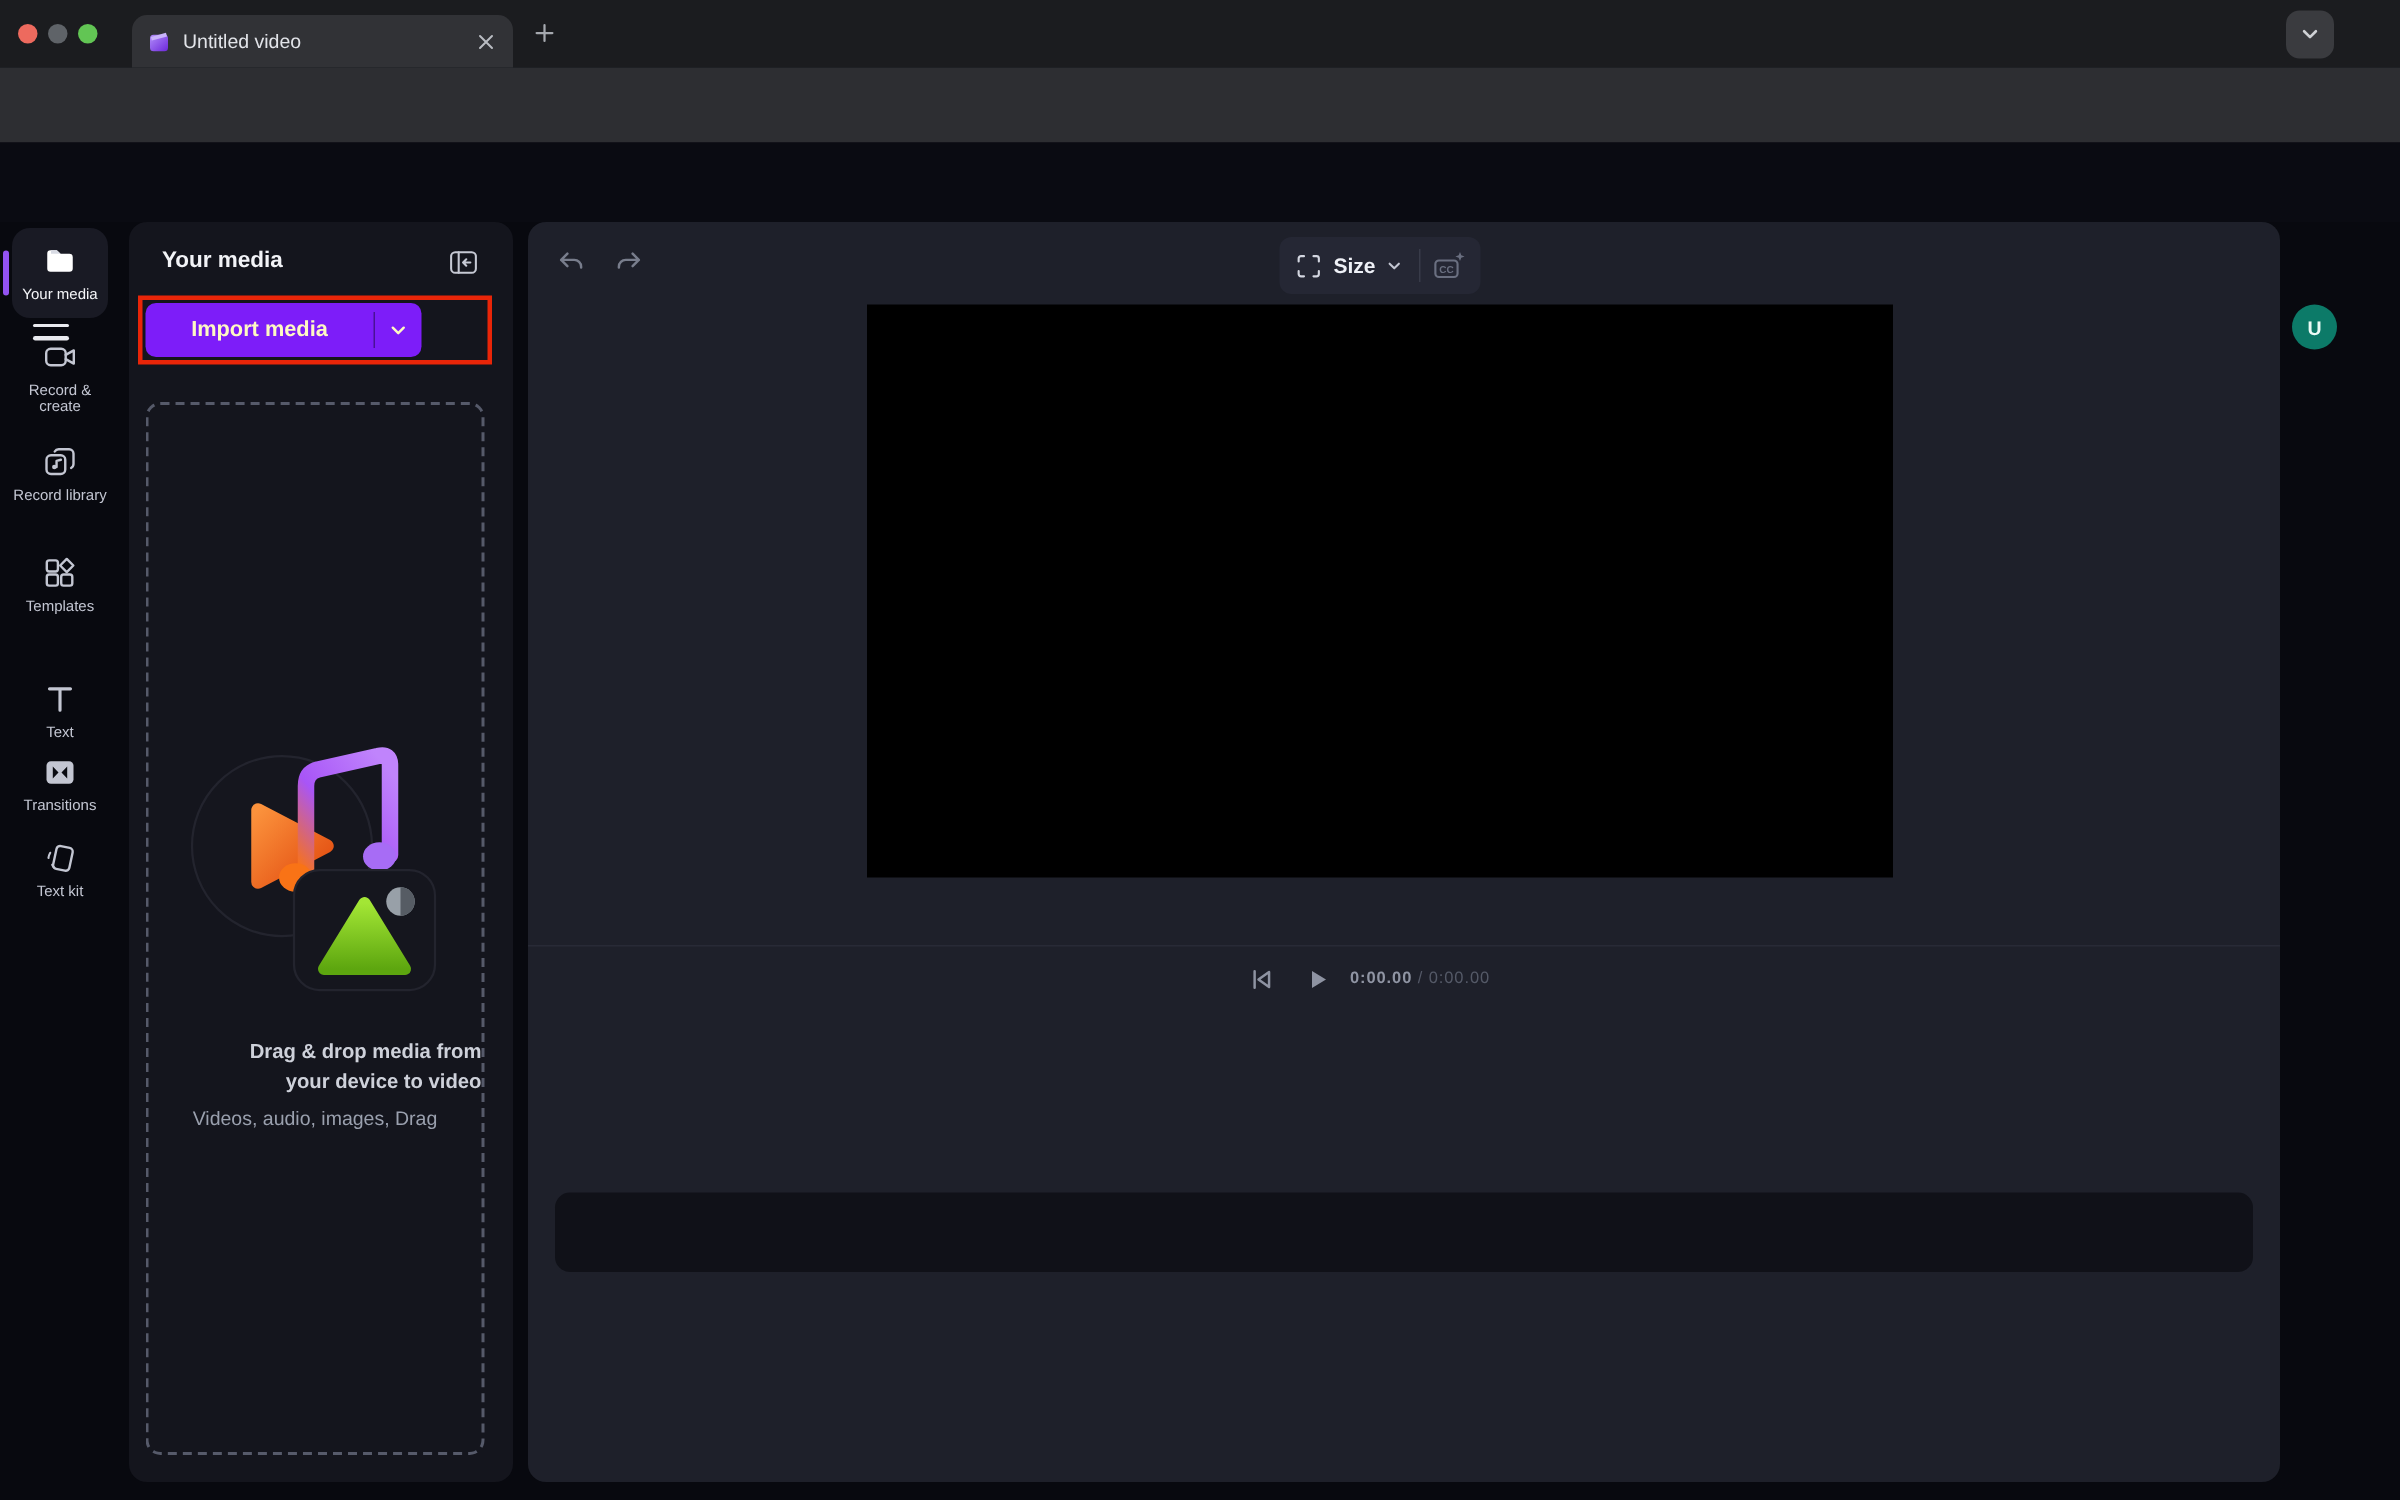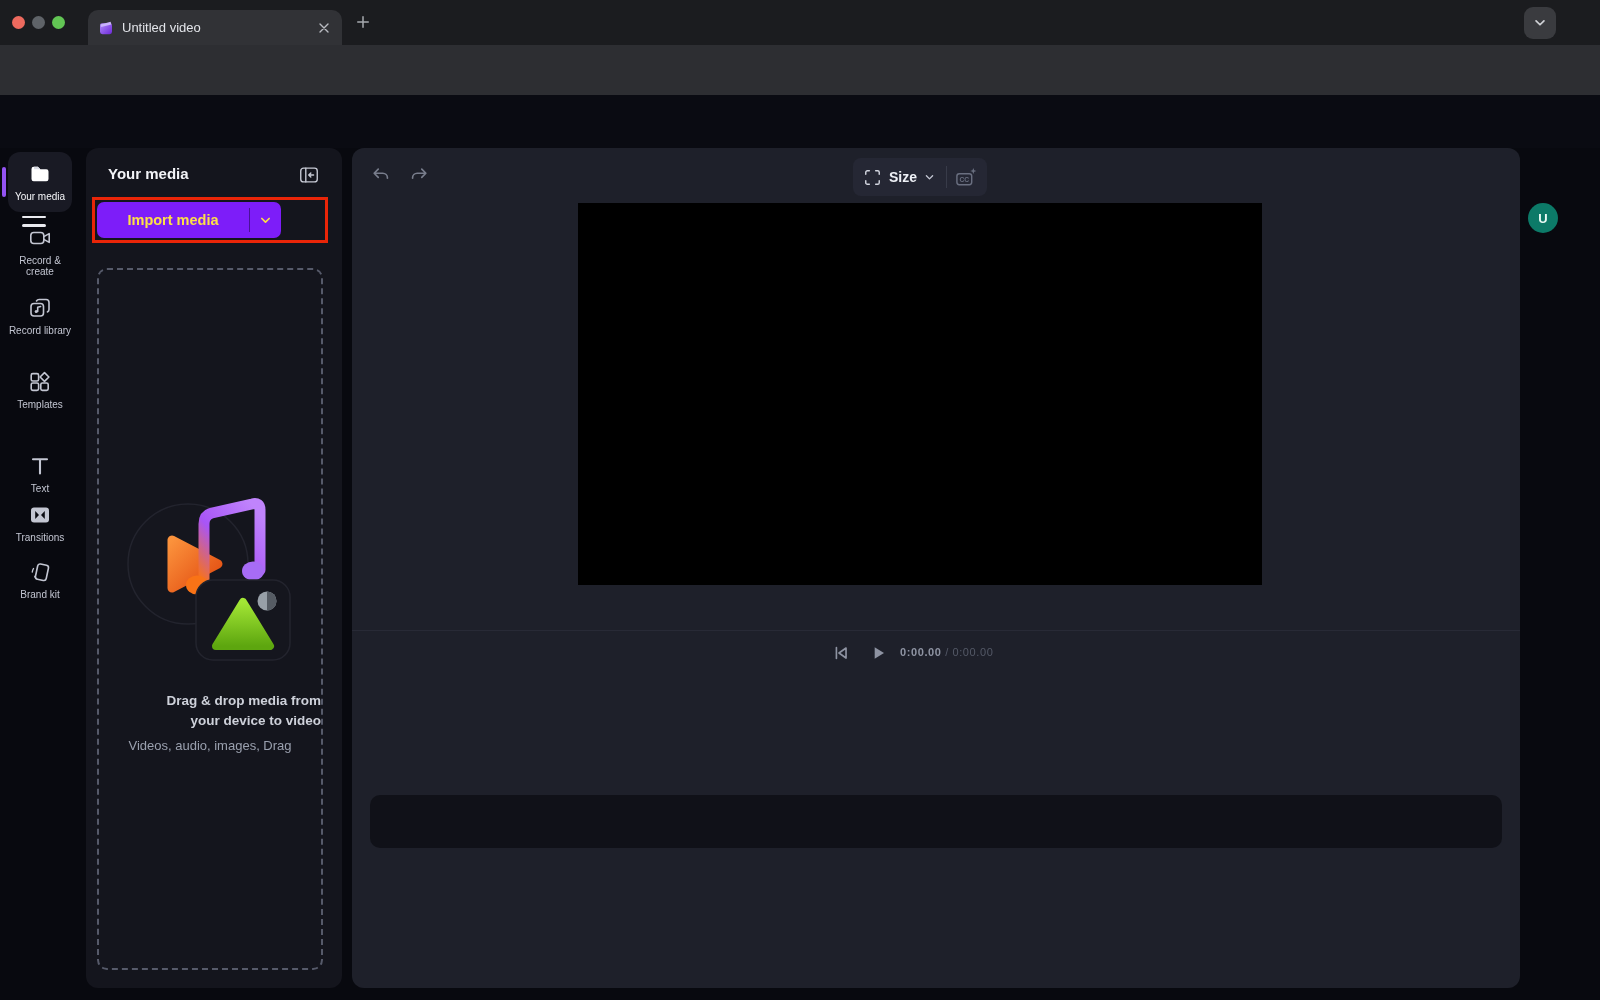--- a/index.html
+++ b/index.html
@@ -59,21 +59,21 @@
     border-radius:12px; display:flex; flex-direction:column; align-items:center; justify-content:center;
     gap:5px; color:#ffffff; cursor:pointer; }
   .nav-active-tile .lbl { font-size:10px; color:#f4f5f8; }
 
   
   .media-panel { position:absolute; left:86px; top:148px; width:256px; height:840px; background:#14151d; border-radius:12px; }
   .mp-title { position:absolute; left:22px; top:17px; color:#f2f3f7; font-size:15px; font-weight:bold; }
   .mp-collapse { position:absolute; right:22px; top:16px; width:22px; height:22px; color:#c6c9d4; }
   .annotation { position:absolute; left:6px; top:49px; width:236px; height:46px; border:3px solid #e92508; }
   .import-btn { position:absolute; left:11px; top:54px; width:184px; height:36px; border-radius:7px;
-    background:#7d1df9; display:flex; align-items:stretch; color:#fde047; cursor:pointer; }
+    background:#7d1df9; display:flex; align-items:stretch; color:#fef9c3; cursor:pointer; }
   .import-main { flex:1; display:flex; align-items:center; justify-content:center; font-size:14.5px; font-weight:bold; }
   .import-div { width:1px; margin:6px 0; background:rgba(10,5,30,.45); }
   .import-caret { width:31px; display:flex; align-items:center; justify-content:center; }
   .dropzone { position:absolute; left:11px; top:120px; width:226px; height:702px;
     border:2px dashed #565a6a; border-radius:10px; }
   .dz-illus { position:absolute; left:50%; transform:translateX(-50%); top:198px; }
   .dz-t1 { position:absolute; top:421px; width:100%; text-align:right; color:#ced1da;
     font-size:13.5px; font-weight:bold; line-height:20px; }
   .dz-sub { position:absolute; top:468px; width:100%; text-align:center; color:#9aa0ae; font-size:13px; }
 
@@ -306,21 +306,21 @@
       <path d="M7.2 8 L11 12 L7.2 16 Z M16.8 8 L13 12 L16.8 16 Z" fill="#0a0b12" stroke="none"></path>
       </svg>
     <span class="lbl">Transitions</span>
   </div>
 
   <div class="nav-item" style="top:560px">
     <svg width="24" height="24" viewBox="0 0 24 24">
       <rect x="8.5" y="4.5" width="11" height="15.5" rx="2.5" transform="rotate(12 14 12)"></rect>
       <path d="M5.5 8.5 a9 9 0 0 0-1.2 3.5 M6.8 16.5 a7 7 0 0 0 1.5 2.2" stroke-width="1.4"></path>
       </svg>
-    <span class="lbl">Brand kit</span>
+    <span class="lbl">Text kit</span>
   </div>
 
   <div class="media-panel">
     <div class="mp-title">Your media</div>
     <svg class="mp-collapse" viewBox="0 0 24 24">
       <rect x="3" y="4.5" width="18" height="15" rx="3" stroke-width="1.5"></rect>
       <path d="M8.5 4.5 V19.5 M17 12 H12 M14 9.7 L11.7 12 L14 14.3" stroke-width="1.5"></path>
       </svg>
 
     <div class="import-btn">

